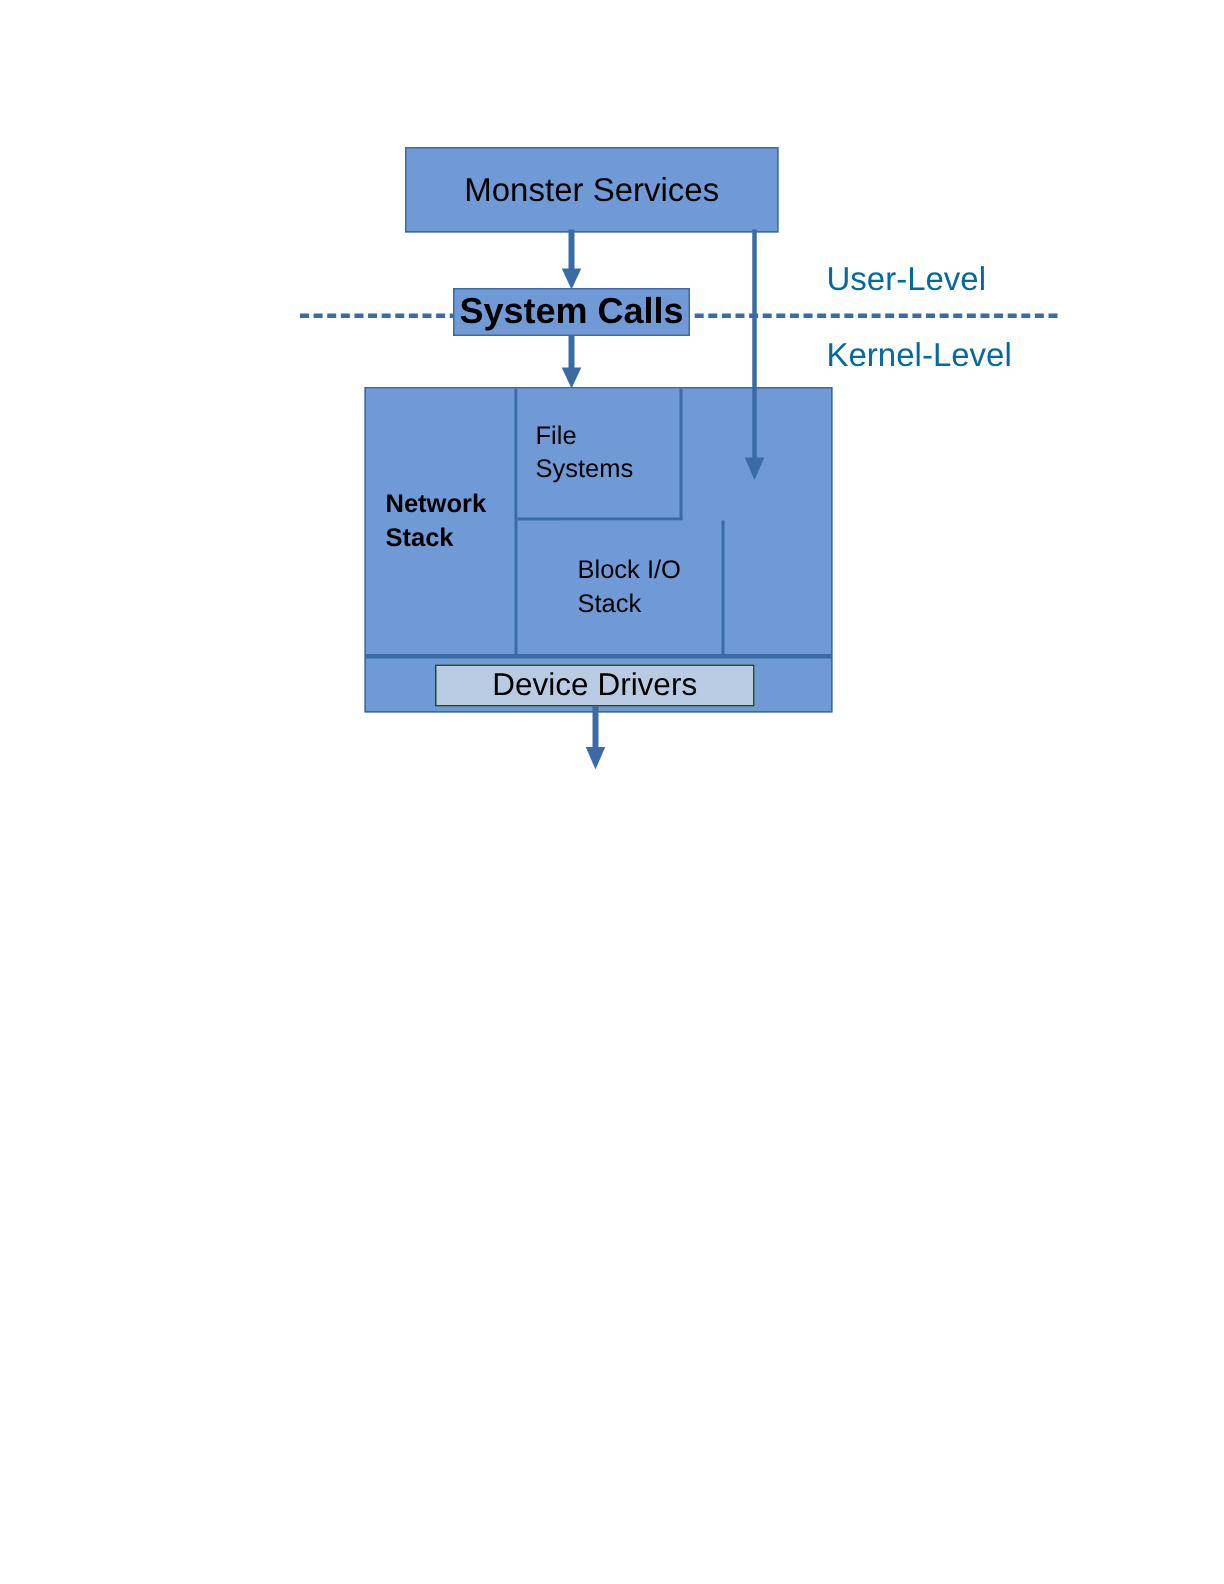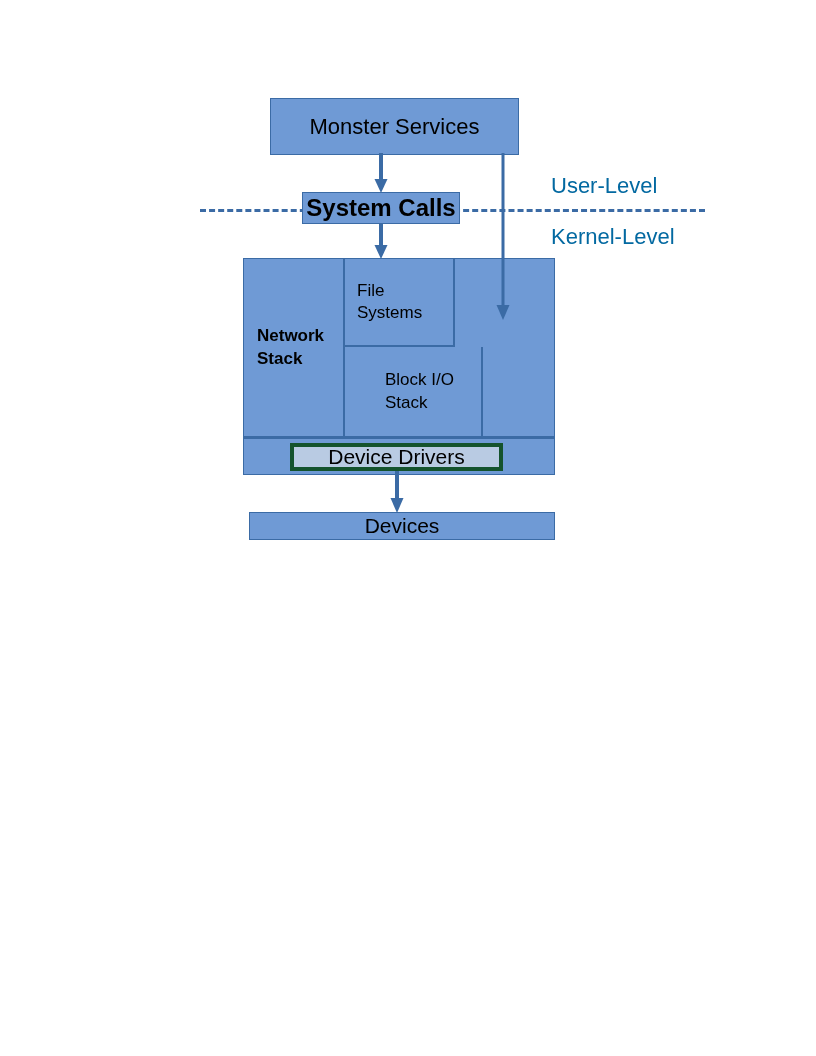--- a/index.html
+++ b/index.html
@@ -146,21 +146,21 @@
 
   
   #device-drivers {
     position: absolute;
     left: 290px;
     top: 443px;
     width: 213px;
     height: 28px;
     box-sizing: border-box;
     background: #b9cbe3;
-    border: 4px solid #14532d;
+    border: 1px solid #14532d;
     display: flex;
     align-items: center;
     justify-content: center;
     font-size: 21px;
     color: #000;
     z-index: 4;
   }
 
   
   #boundary-line {
@@ -215,21 +215,20 @@
 Stack</div>
     <div class="subsystem" id="sub-filesystems">File
 Systems</div>
     <div class="subsystem" id="sub-blockio">Block I/O
 Stack</div>
     <div id="drivers-row-separator"></div>
   </div>
 
   <div id="device-drivers">Device Drivers</div>
 
-  <div class="box" id="devices">Devices</div>
 
   <div class="connector" id="arrow-services-to-syscalls">
     <svg width="14" height="41" viewBox="0 0 14 41">
       <line x1="7" y1="0" x2="7" y2="29" stroke="#3b6ba5" stroke-width="4"></line>
       <polygon points="0.5,26 13.5,26 7,40" fill="#3b6ba5"></polygon>
     </svg>
   </div>
 
   <div class="connector" id="arrow-syscalls-to-kernel">
     <svg width="14" height="38" viewBox="0 0 14 38">

